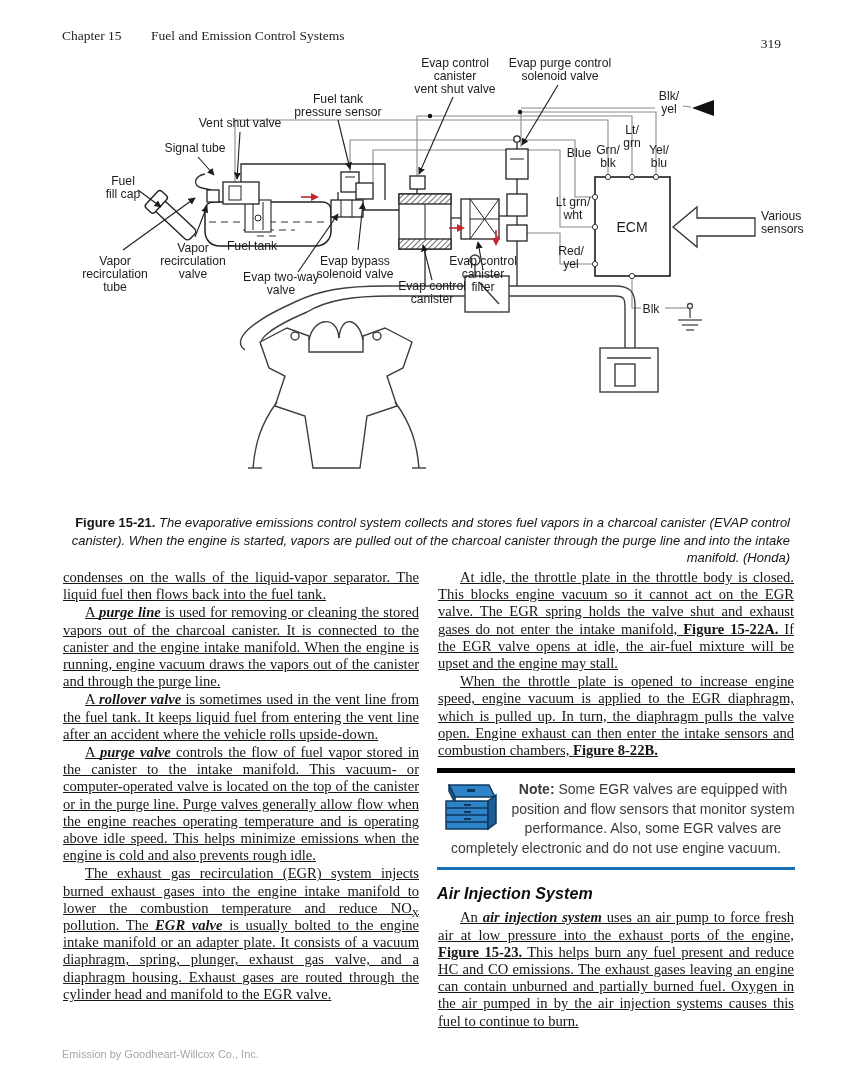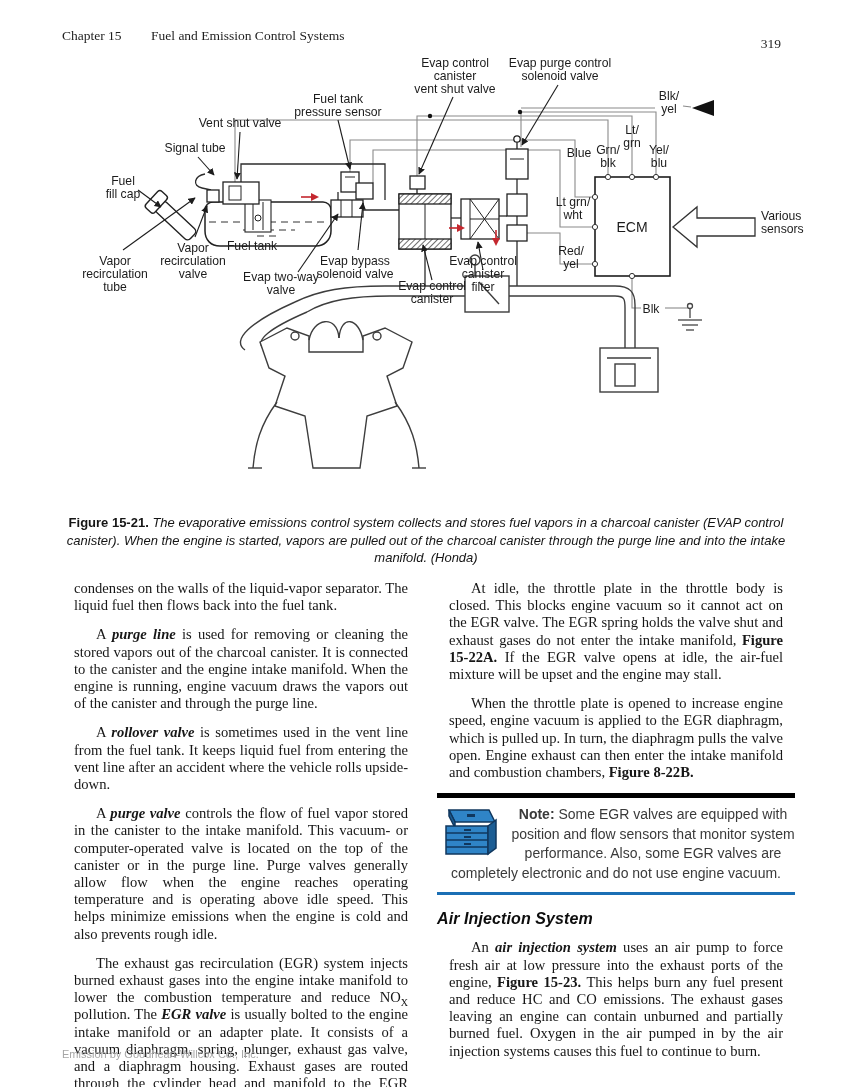--- a/index.html
+++ b/index.html
@@ -3,27 +3,27 @@
 <meta charset="utf-8">
 <style>
   html,body{margin:0;padding:0;background:#ffffff;}
   .page{position:relative;width:842px;height:1087px;background:#fff;overflow:hidden;
         font-family:"Liberation Serif",serif;color:#161616;}
   .runhead{position:absolute;top:28px;left:62px;right:61px;font-size:13.5px;color:#1e1e1e;}
   .runhead .chap{margin-right:26px;}
   .runhead .pagenum{position:absolute;right:0;top:8px;}
   .figure-caption{position:absolute;left:62px;top:514px;width:728px;
         font-family:"Liberation Sans",sans-serif;font-size:13px;line-height:17.5px;
-        font-style:italic;color:#151515;text-align:center;}
+        font-style:italic;color:#151515;text-align:right;}
   .figure-caption .run-b{font-style:normal;font-weight:bold;}
   .col{position:absolute;top:568px;width:358px;text-align:justify;
        font-size:14.6px;line-height:17.2px;}
   .col-left{left:62px;}
   .col-right{left:437px;}
-  .col p{margin:12px;}
+  .col p{margin:1px;text-decoration:underline;}
   .col p.indent{text-indent:22px;}
   .run-bi{font-weight:bold;font-style:italic;}
   .run-b{font-weight:bold;}
   sub{font-size:10px;line-height:0;}
   h3.section{font-family:"Liberation Sans",sans-serif;font-style:italic;font-weight:bold;
        font-size:16px;color:#0d0d0d;margin:15px 0 7px 0;text-align:left;letter-spacing:.1px;}
   .notebox{border-top:5px solid #000000;border-bottom:3px solid #1b6fb5;
        margin:9px 0 3px 0;padding:7px 0 9px 0;font-family:"Liberation Sans",sans-serif;
        font-size:14px;line-height:19.5px;color:#3a3a3a;text-align:center;}
   .toolbox{float:left;width:64px;height:54px;margin:1px 10px 0 0;}
@@ -240,21 +240,21 @@
         <p class="indent"><span>A </span><span class="run-bi">purge valve</span><span> controls the flow of fuel vapor stored in the canister to the intake manifold. This vacuum- or computer-operated valve is located on the top of the canister or in the purge line. Purge valves generally allow flow when the engine reaches operating temperature and is operating above idle speed. This helps minimize emissions when the engine is cold and also prevents rough idle.</span></p>
       </div>
     <div>
         <p class="indent"><span>The exhaust gas recirculation (EGR) system injects burned exhaust gases into the engine intake manifold to lower the combustion temperature and reduce NO</span><sub>X</sub><span> pollution. The </span><span class="run-bi">EGR valve</span><span> is usually bolted to the engine intake manifold or an adapter plate. It consists of a vacuum diaphragm, spring, plunger, exhaust gas valve, and a diaphragm housing. Exhaust gases are routed through the cylinder head and manifold to the EGR valve.</span></p>
       </div>
   </div>
 
   <div class="col col-right">
     <div>
         <p class="indent"><span>At idle, the throttle plate in the throttle body is closed. This blocks engine vacuum so it cannot act on the EGR valve. The EGR spring holds the valve shut and exhaust gases do not enter the intake manifold, </span><span class="run-b">Figure 15-22A.</span><span> If the EGR valve opens at idle, the air-fuel mixture will be upset and the engine may stall.</span></p>
-        <p class="indent"><span>When the throttle plate is opened to increase engine speed, engine vacuum is applied to the EGR diaphragm, which is pulled up. In turn, the diaphragm pulls the valve open. Engine exhaust can then enter the intake manifold and combustion chambers, </span><span class="run-b">Figure 8-22B.</span></p>
+        <p class="indent"><span>When the throttle plate is opened to increase engine speed, engine vacuum is applied to the EGR diaphragm, which is pulled up. In turn, the diaphragm pulls the valve open. Engine exhaust can then enter the intake sensors and combustion chambers, </span><span class="run-b">Figure 8-22B.</span></p>
       </div>
 
     <div class="notebox">
       <svg class="toolbox" viewBox="0 0 64 54">
         <polygon points="12,4 52,4 58,16 18,16" fill="#2f84c7" stroke="#10375e" stroke-width="1.5"></polygon>
         <polygon points="12,4 18,16 18,22 12,10" fill="#1b5d94" stroke="#10375e" stroke-width="1.5"></polygon>
         <rect x="9" y="20" width="42" height="28" fill="#2f84c7" stroke="#10375e" stroke-width="1.5"></rect>
         <polygon points="51,20 59,14 59,42 51,48" fill="#1b5d94" stroke="#10375e" stroke-width="1.5"></polygon>
         <line x1="9" y1="27" x2="51" y2="27" stroke="#10375e" stroke-width="1.4"></line>
         <line x1="9" y1="34" x2="51" y2="34" stroke="#10375e" stroke-width="1.4"></line>

